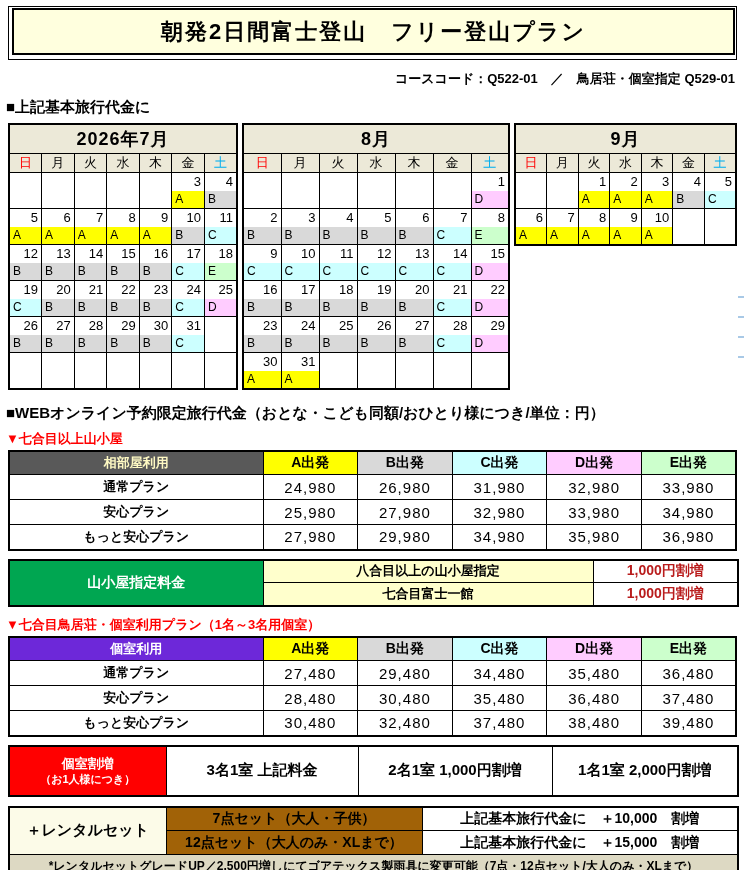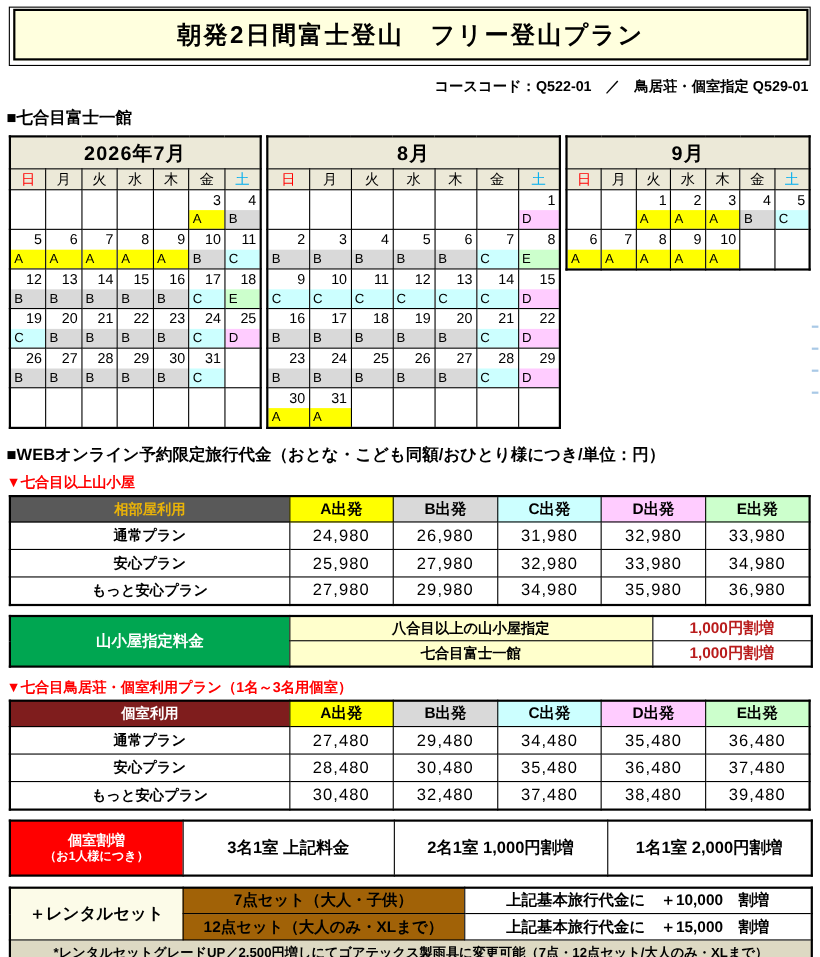--- a/index.html
+++ b/index.html
@@ -72,21 +72,21 @@
   .pb-mark { position:absolute; right:1px; width:6px; height:2px; background:#A9C9E6; }
 </style>
 </head>
 <body>
 
 <div class="header-wrap">
   <div class="title-box">朝発2日間富士登山　フリー登山プラン</div>
 </div>
 <div class="course-code">コースコード：Q522-01　／　鳥居荘・個室指定 Q529-01</div>
 
-<div class="sec-heading">■七合目富士一館</div>
+<div class="sec-heading">■上記基本旅行代金に</div>
 <div class="calendars">
     <table class="cal c1">
       <tbody>
         <tr>
           <td class="cal-title" colspan="7">2026年7月</td>
         </tr>
         <tr>
           <td class="wd wd-sun">日</td>
           <td class="wd">月</td>
           <td class="wd">火</td>
@@ -559,21 +559,21 @@
       <colgroup>
         <col style="width: 254px;">
         <col>
         <col>
         <col>
         <col>
         <col>
       </colgroup>
       <tbody>
         <tr>
-          <td class="corner" style="background: rgb(89, 89, 89); color: #eab308;">相部屋利用</td>
+          <td class="corner" style="background: rgb(89, 89, 89); color: #fef9c3;">相部屋利用</td>
           <td class="colhead" style="background: rgb(255, 255, 0);">A出発</td>
           <td class="colhead" style="background: rgb(217, 217, 217);">B出発</td>
           <td class="colhead" style="background: rgb(204, 255, 255);">C出発</td>
           <td class="colhead" style="background: rgb(255, 204, 255);">D出発</td>
           <td class="colhead" style="background: rgb(204, 255, 204);">E出発</td>
         </tr>
         <tr>
           <td class="plan">通常プラン</td>
           <td class="val">24,980</td>
           <td class="val">26,980</td>
@@ -626,21 +626,21 @@
       <colgroup>
         <col style="width: 254px;">
         <col>
         <col>
         <col>
         <col>
         <col>
       </colgroup>
       <tbody>
         <tr>
-          <td class="corner" style="background: #7f1d1d; color: rgb(255, 255, 255); margin-top: 14px;">個室利用</td>
+          <td class="corner" style="background: #6d28d9; color: rgb(255, 255, 255); margin-top: 14px;">個室利用</td>
           <td class="colhead" style="background: rgb(255, 255, 0);">A出発</td>
           <td class="colhead" style="background: rgb(217, 217, 217);">B出発</td>
           <td class="colhead" style="background: rgb(204, 255, 255);">C出発</td>
           <td class="colhead" style="background: rgb(255, 204, 255);">D出発</td>
           <td class="colhead" style="background: rgb(204, 255, 204);">E出発</td>
         </tr>
         <tr>
           <td class="plan">通常プラン</td>
           <td class="val">27,480</td>
           <td class="val">29,480</td>

